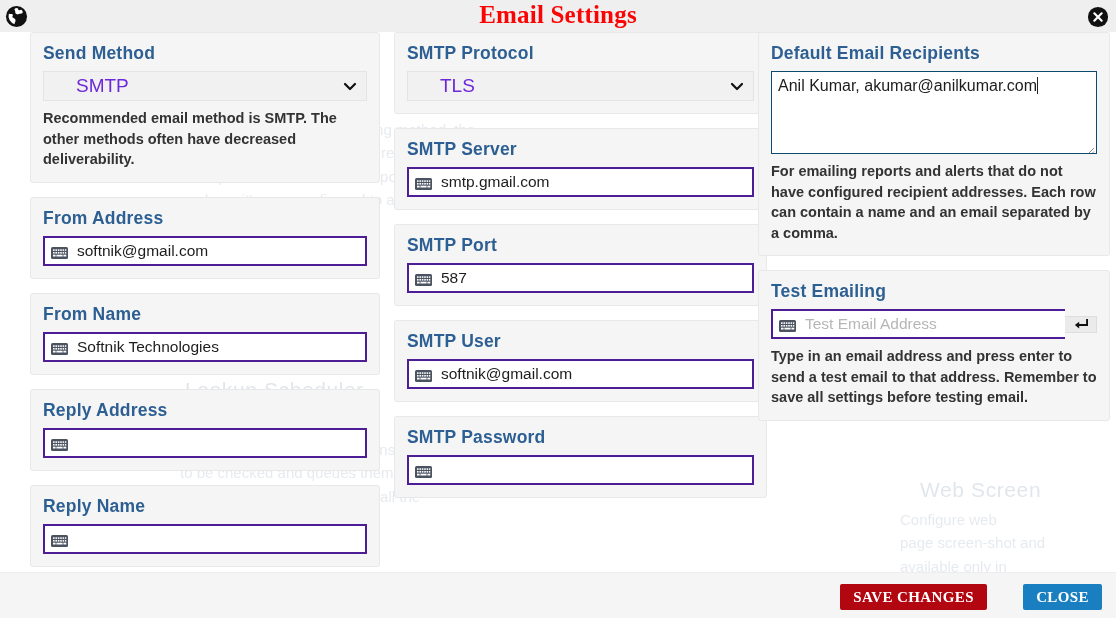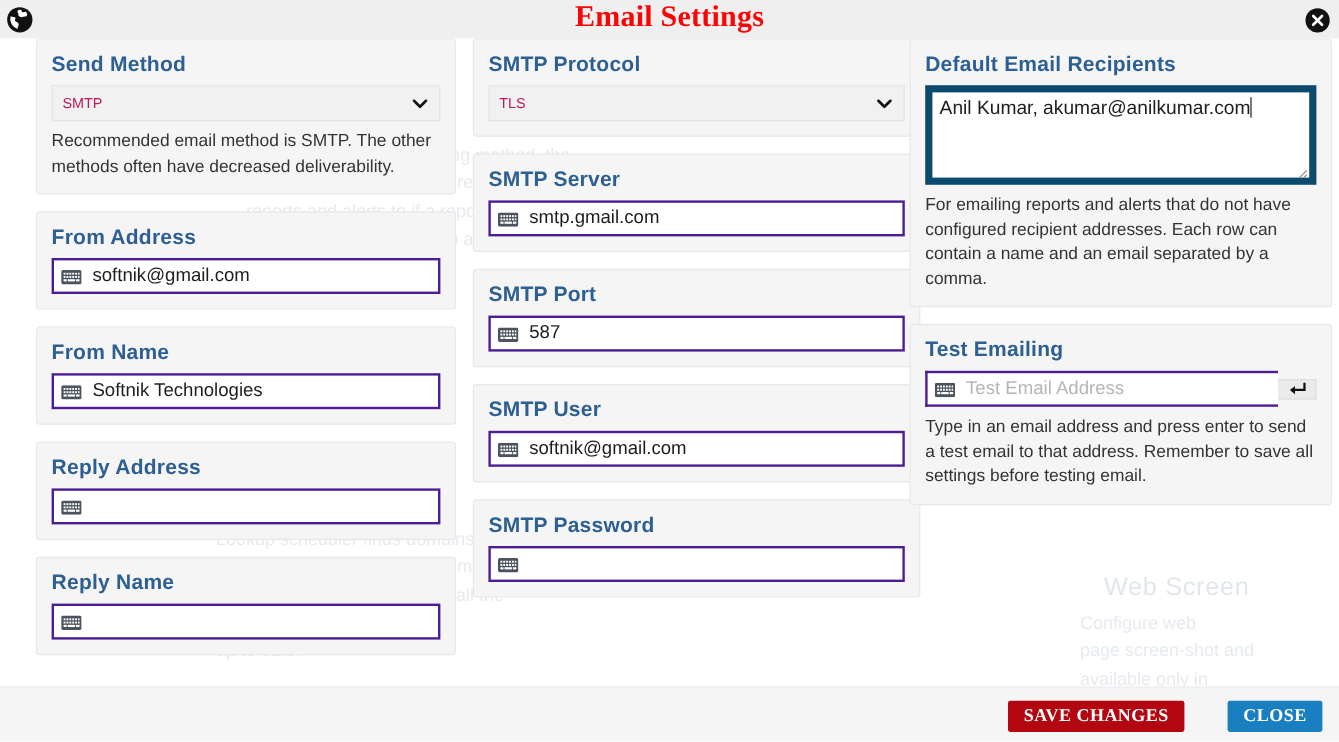--- a/index.html
+++ b/index.html
@@ -89,22 +89,23 @@
   
   .select-wrap {
     position: relative;
     height: 30px;
     background: #f1f1f1;
     border: 1px solid #e4e4e4;
     display: flex; align-items: center;
     padding: 0 30px 0 8px;
   }
   .select-value {
-    font-size: 12px;
-    color: #be185d;
+    font-size: 19px;
+    color: #6d28d9;
+    margin-left: 24px;
   }
   .chevron {
     position: absolute; right: 8px; top: 50%;
     transform: translateY(-50%);
     width: 16px; height: 16px;
   }
 
   .input-wrap {
     height: 30px;
     background: #ffffff;
@@ -135,26 +136,27 @@
     border-left: none;
     display: flex; align-items: center; justify-content: center;
     cursor: pointer;
   }
 
   .helptext {
     font-size: 14.5px;
     line-height: 1.42;
     color: #333333;
     margin-top: 7px;
+    font-weight: bold;
   }
 
   .textarea-box {
     height: 83px;
     background: #ffffff;
-    border: 6px solid #0c4a6e;
+    border: 1px solid #0c4a6e;
     padding: 4px 6px;
     position: relative;
     font-size: 16px;
     color: #1d1d1d;
     line-height: 1.3;
     overflow: hidden;
   }
   .caret {
     display: inline-block;
     width: 1px; height: 17px;

